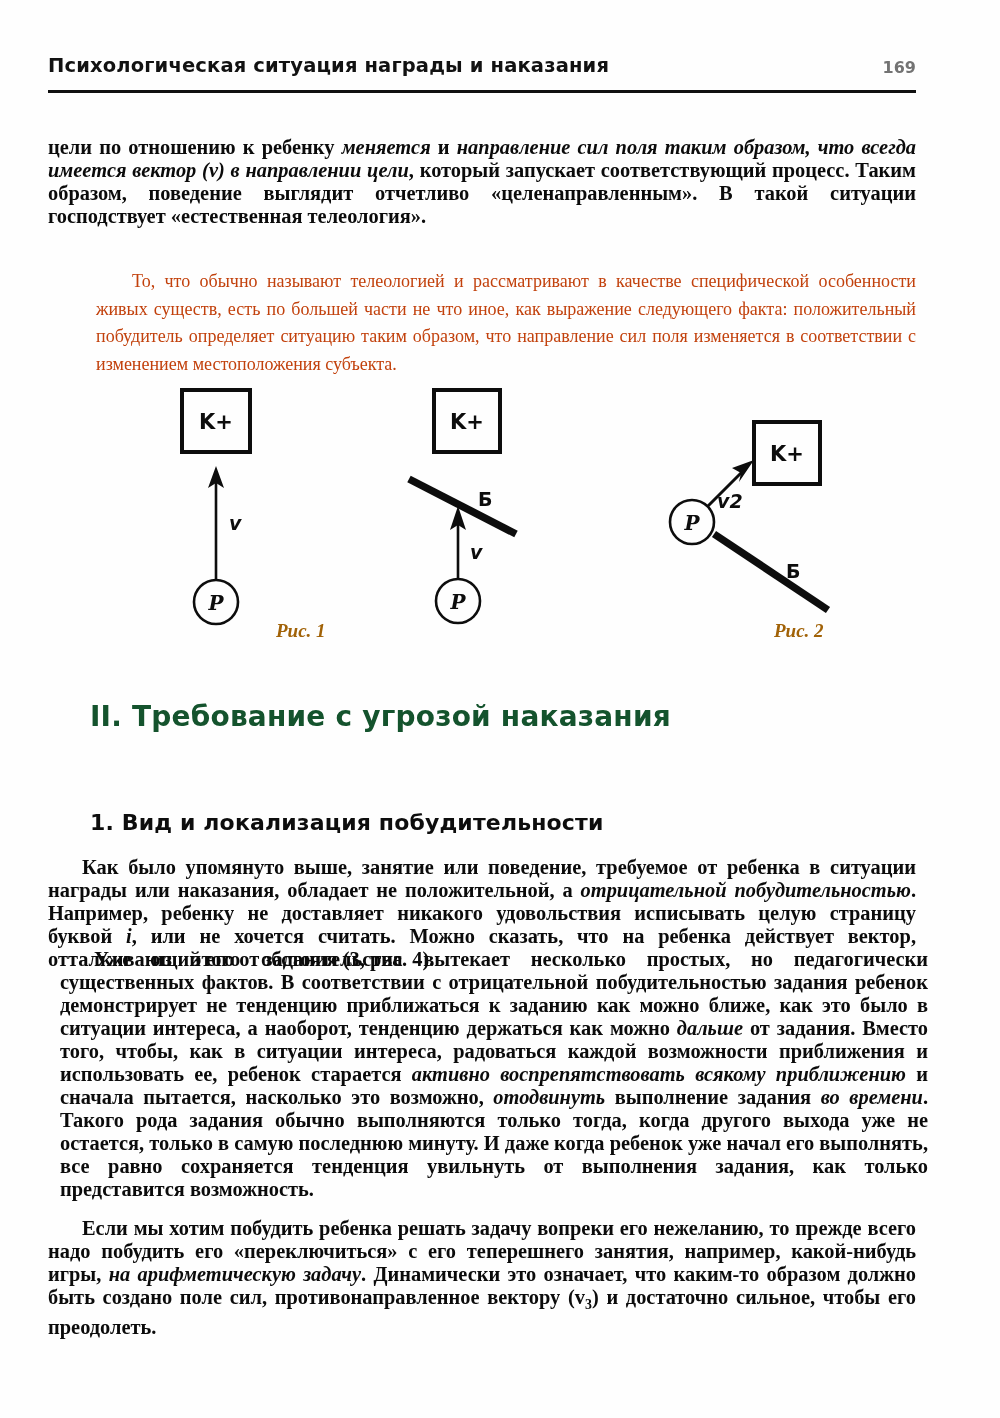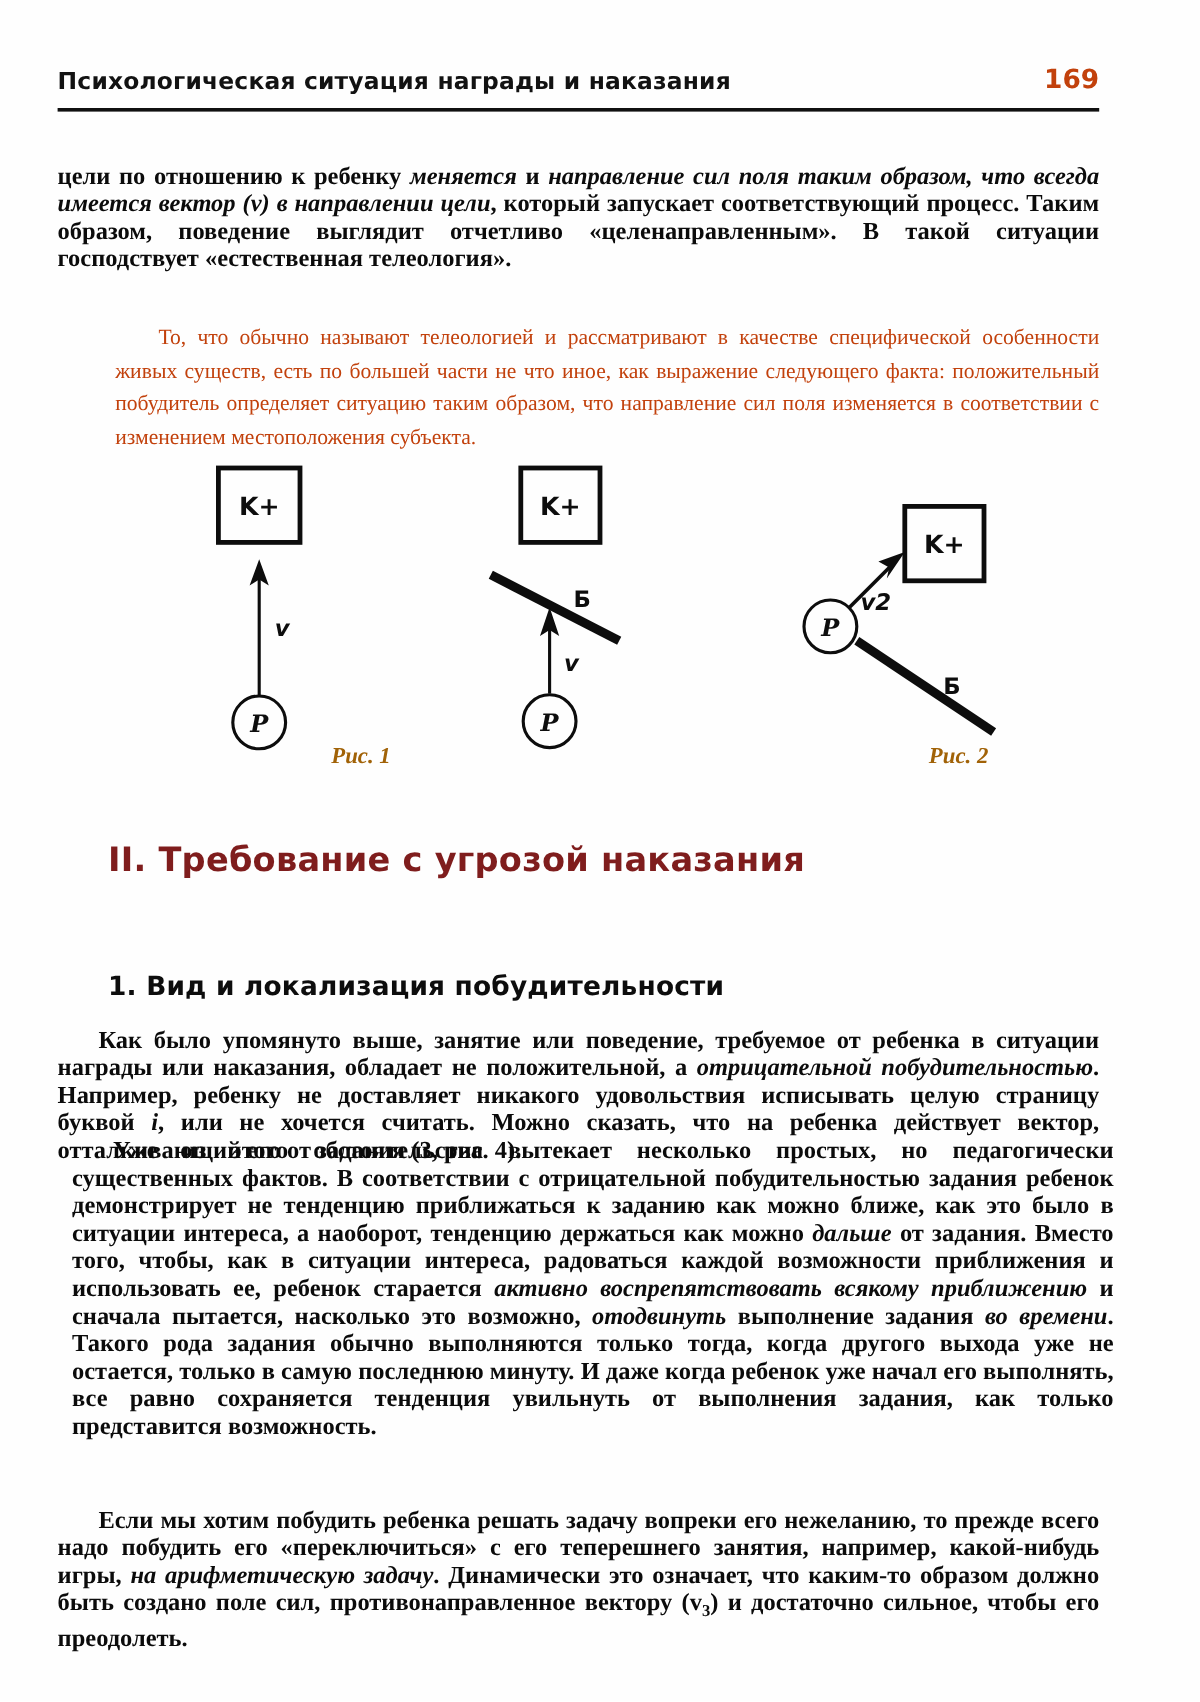--- a/index.html
+++ b/index.html
@@ -30,23 +30,23 @@
   .runhead-title {
     font-family: "DejaVu Sans", sans-serif;
     font-size: 19.5px;
     font-weight: 600;
     letter-spacing: 0.15px;
     color: #121212;
     white-space: nowrap;
   }
   .runhead-page {
     font-family: "DejaVu Sans", sans-serif;
-    font-size: 22px;
-    font-weight: 600;
-    color: #c2410c;
+    font-size: 16px;
+    font-weight: 600;
+    color: #737373;
   }
   .runhead-rule {
     position: absolute;
     left: 48px;
     top: 90px;
     width: 868px;
     height: 3px;
     background: #101010;
   }
 
@@ -119,36 +119,36 @@
 
   
   .heading-main {
     position: absolute;
     left: 90px;
     top: 700px;
     font-family: "DejaVu Sans", sans-serif;
     font-size: 28px;
     font-weight: 600;
     letter-spacing: 0.2px;
-    color: #7f1d1d;
+    color: #14532d;
   }
   .heading-sub {
     position: absolute;
     left: 90px;
     top: 810px;
     font-family: "DejaVu Sans", sans-serif;
     font-size: 22px;
     font-weight: 600;
     letter-spacing: 0.15px;
     color: #0d0d0d;
   }
 
   #section-body-1 { top: 856px; }
   #section-body-2 { top: 948px; margin-left: 12px; }
-  #section-body-5 { top: 1256px; }
+  #section-body-5 { top: 1217px; }
 
   sub { font-size: 0.68em; }
 </style>
 </head>
 <body>
 
 <div class="page">
 
   <div class="runhead">
     <div class="runhead-title">Психологическая ситуация награды и наказания</div>

